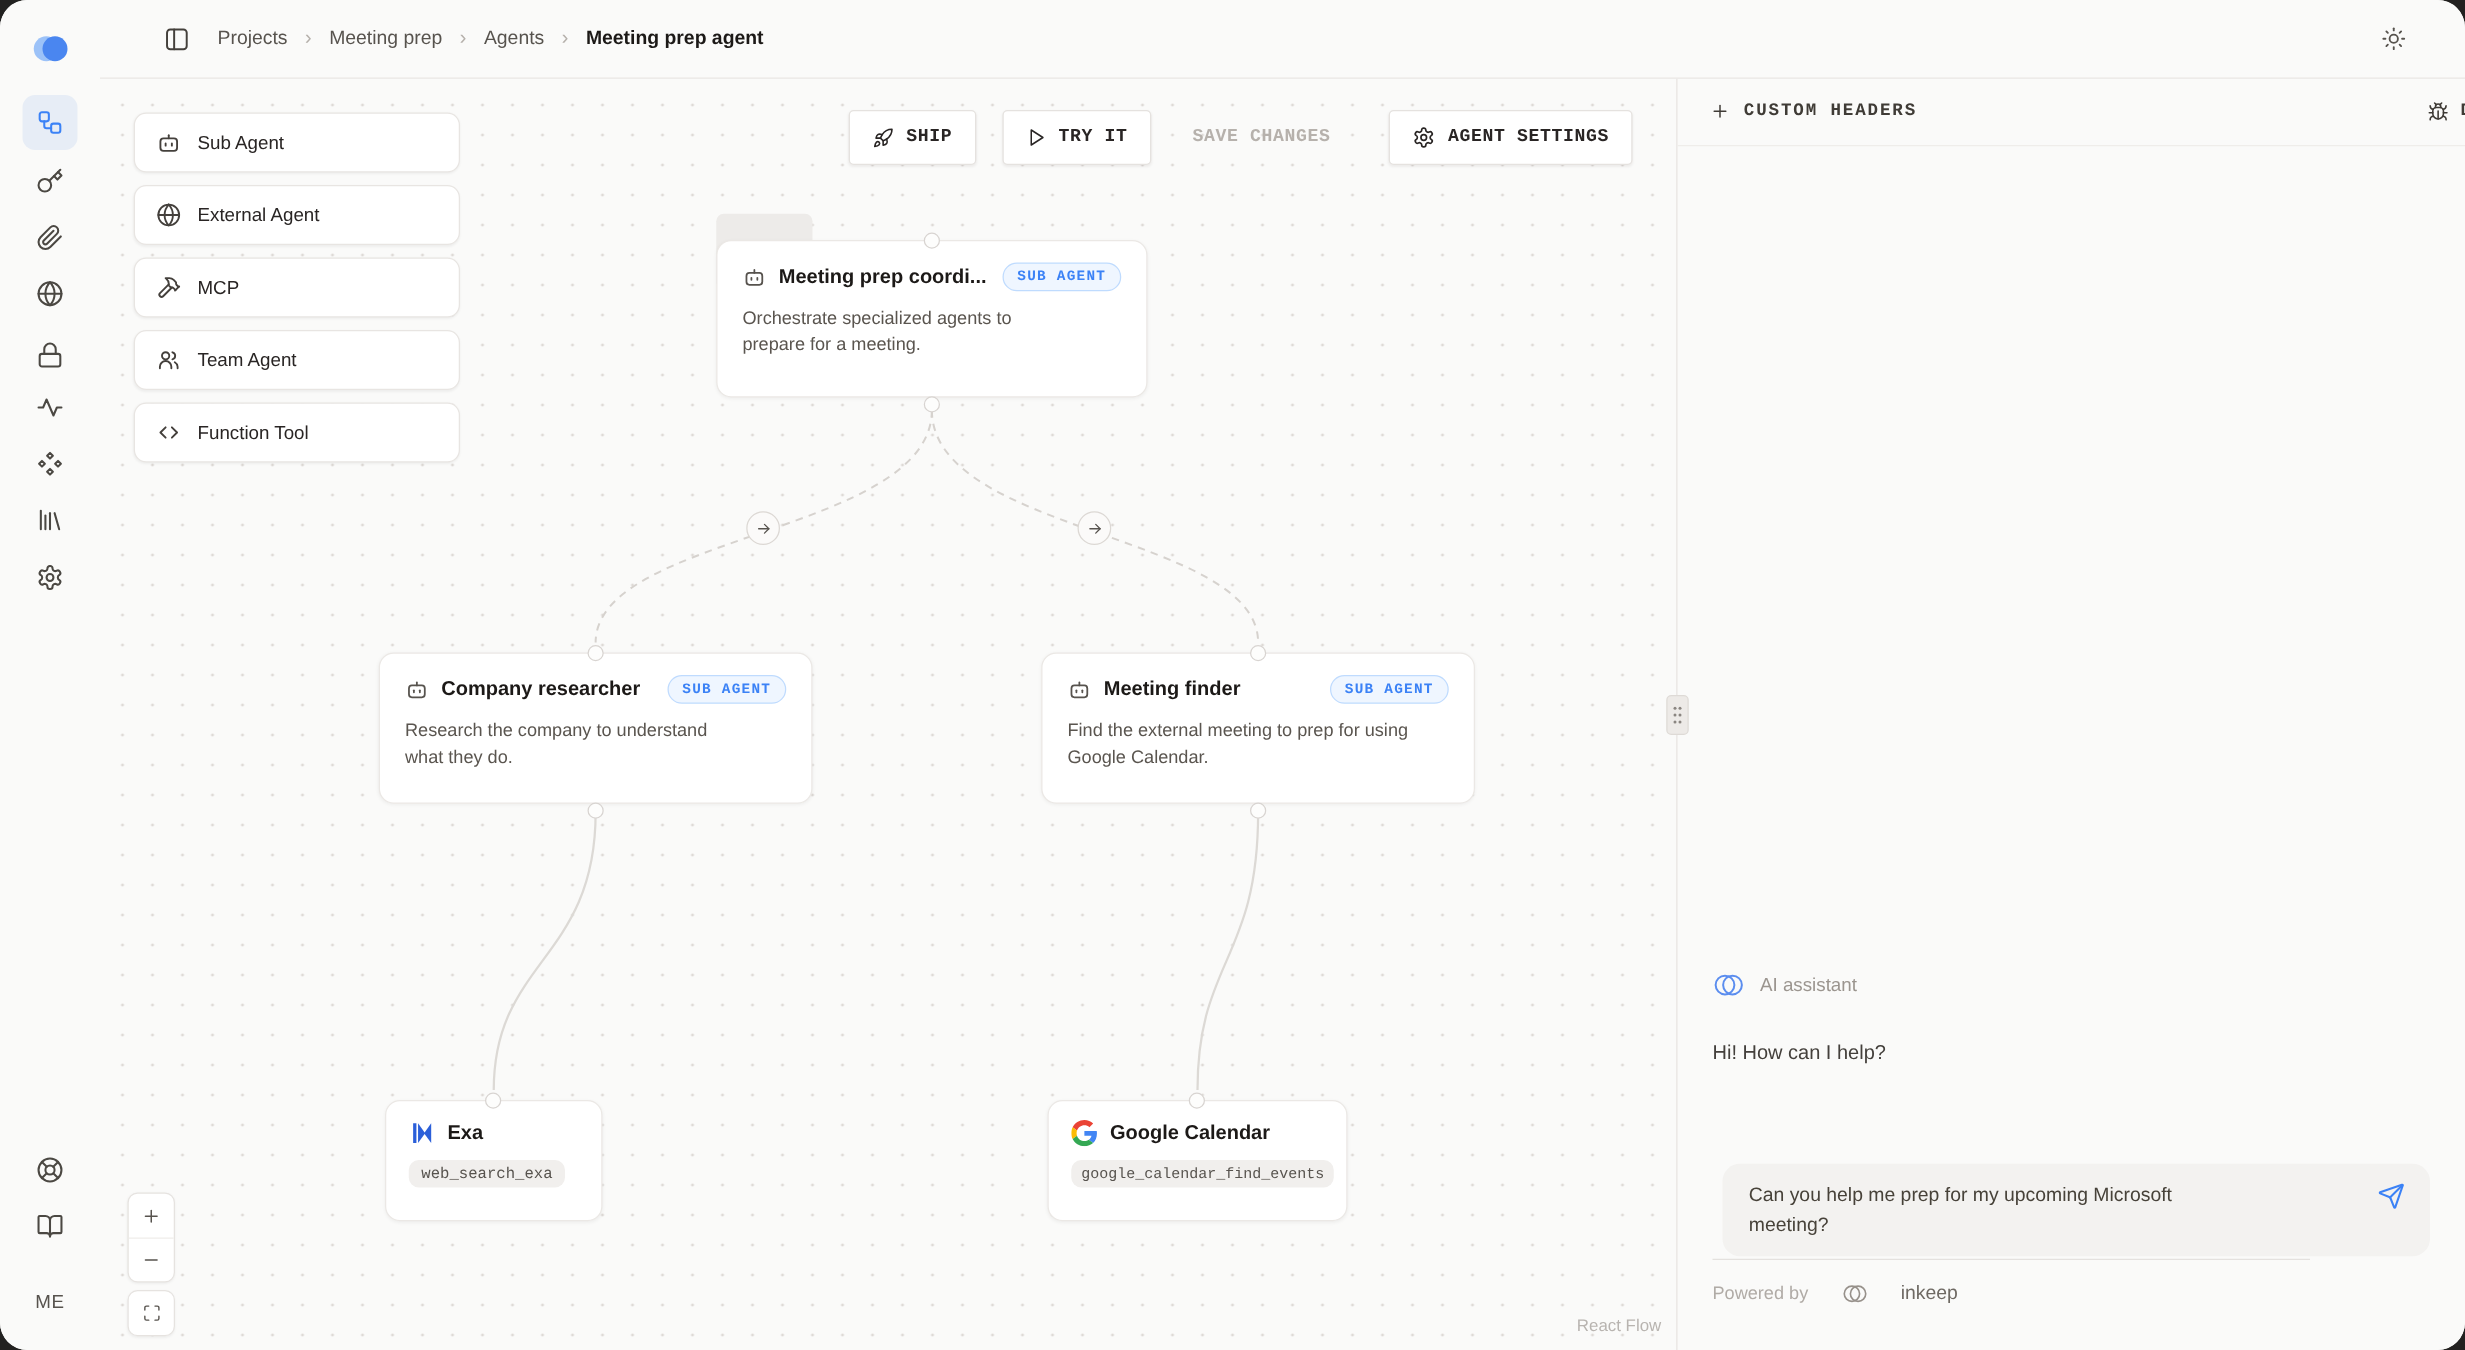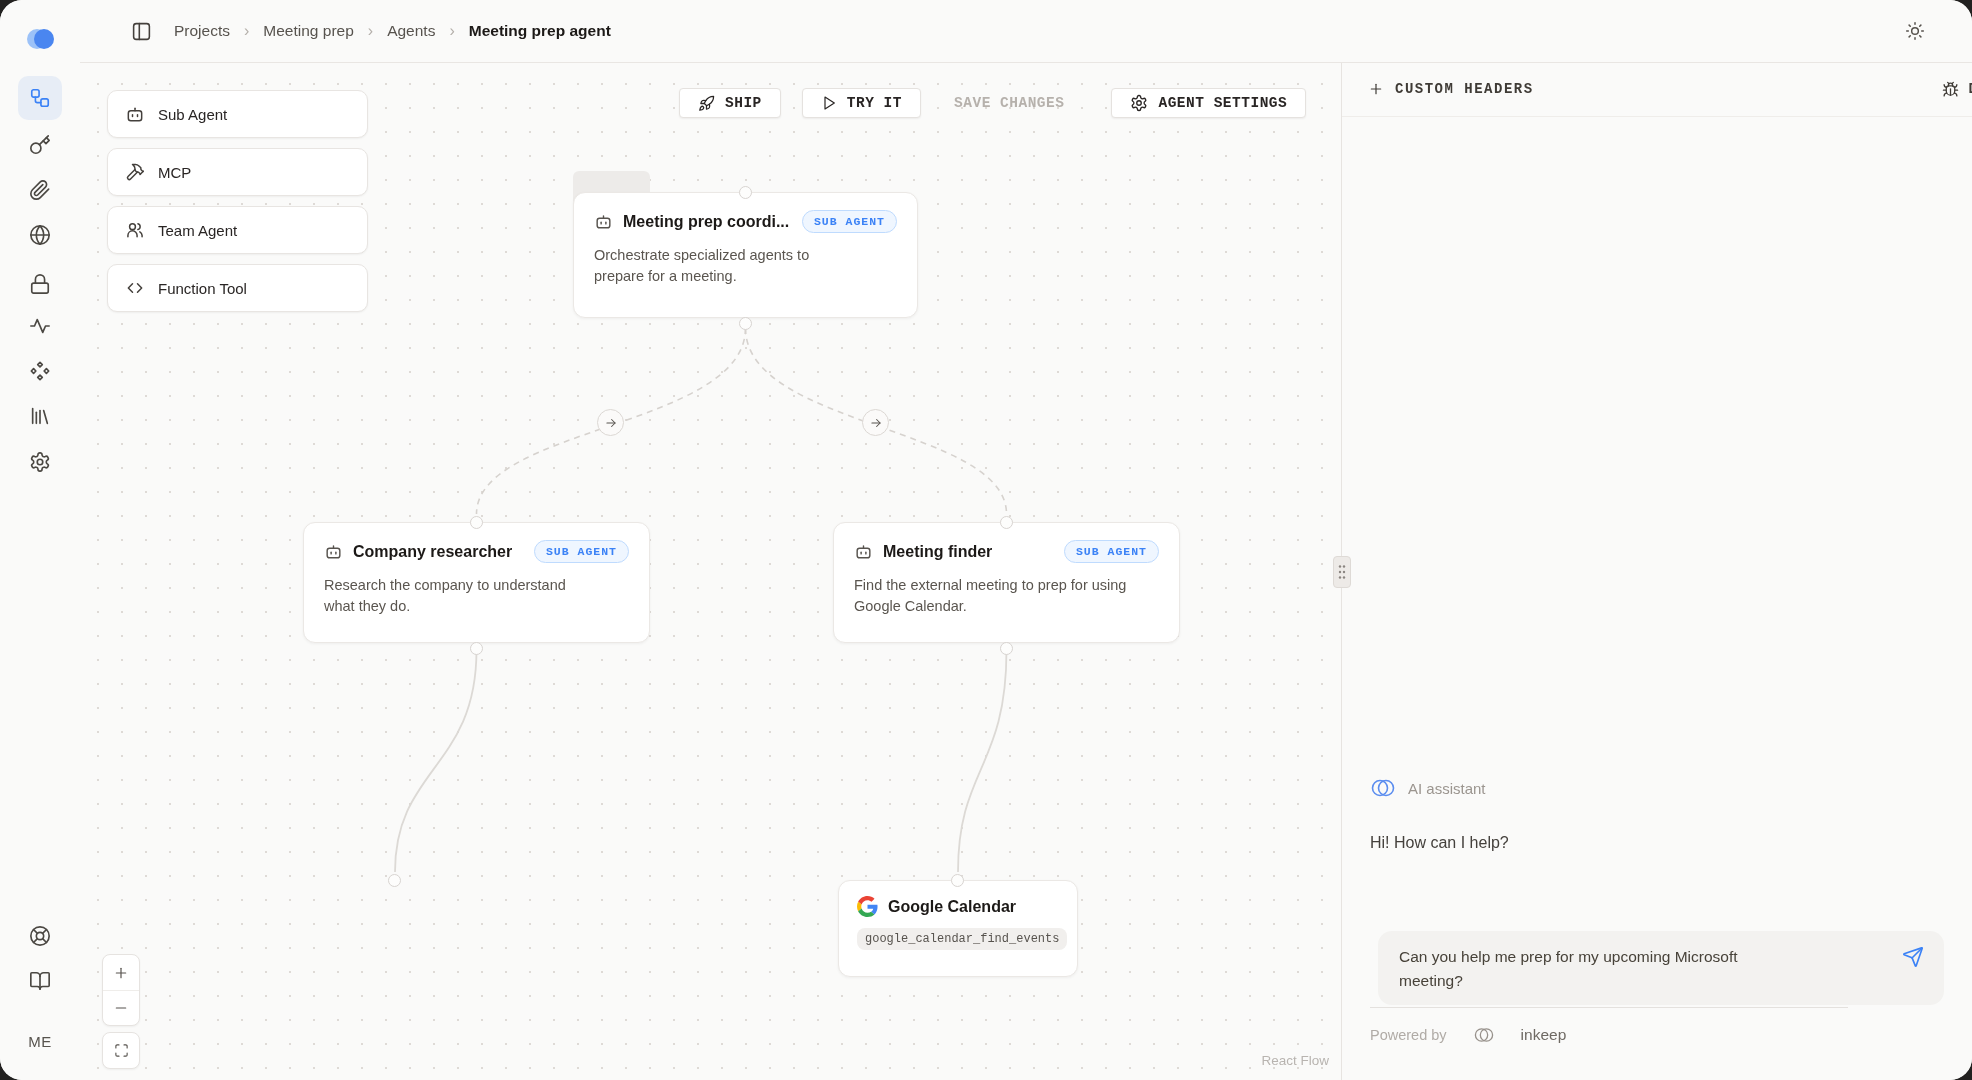--- a/index.html
+++ b/index.html
@@ -36,21 +36,21 @@
 
   
   .palette{position:absolute;left:27px;top:28px;display:flex;flex-direction:column;gap:10px;z-index:5;}
   .pbtn{width:261px;height:48px;box-sizing:border-box;background:#fff;border:1px solid #e8e5e2;border-radius:10px;
         box-shadow:0 1px 2px rgba(28,25,23,.05);display:flex;align-items:center;gap:13px;padding:0 17px;
         font-family:"Liberation Sans",sans-serif;font-size:15px;color:#292524;cursor:grab;}
   .pbtn .ic{color:#44403c;}
 
   
   .toolbar{position:absolute;left:599px;top:26px;display:flex;align-items:center;z-index:6;}
-  .tbtn{height:30px;box-sizing:border-box;display:inline-flex;align-items:center;gap:10px;padding:0 18px;
+  .tbtn{height:44px;box-sizing:border-box;display:inline-flex;align-items:center;gap:10px;padding:0 18px;
         background:#fff;border:1px solid #e5e2df;border-radius:4px;box-shadow:0 1px 2px rgba(28,25,23,.06);
         font-family:"Liberation Mono","DejaVu Sans Mono",monospace;font-size:14.5px;font-weight:700;letter-spacing:.5px;
         color:#292524;cursor:pointer;}
   .tbtn.ghost{background:transparent;border-color:transparent;box-shadow:none;color:#b6b1ac;cursor:default;}
 
   
   .node{position:absolute;background:#fff;border:1px solid #ebe8e5;border-radius:12px;
         box-shadow:0 1px 3px rgba(28,25,23,.05);box-sizing:border-box;z-index:4;}
   .agent-node{padding:17px 20px 18px 20px;}
   .node-head{display:flex;align-items:center;gap:10px;}
@@ -239,20 +239,28 @@
         <svg class="ic" width="20" height="20" viewBox="0 0 24 24">
             <path d="M12 8V5"></path>
             <rect x="4" y="8" width="16" height="12" rx="3"></rect>
             <path d="M9 13v2"></path>
             <path d="M15 13v2"></path>
           </svg>
         <span>Sub Agent</span>
       </button>
       <button class="pbtn">
         <svg class="ic" width="20" height="20" viewBox="0 0 24 24">
+            <circle cx="12" cy="12" r="10"></circle>
+            <path d="M12 2a14.5 14.5 0 0 0 0 20 14.5 14.5 0 0 0 0-20"></path>
+            <path d="M2 12h20"></path>
+          </svg>
+        <span>External Agent</span>
+      </button>
+      <button class="pbtn">
+        <svg class="ic" width="20" height="20" viewBox="0 0 24 24">
             <path d="m15 12-8.373 8.373a1 1 0 1 1-3-3L12 9"></path>
             <path d="m18 15 4-4"></path>
             <path d="m21.5 11.5-1.914-1.914A2 2 0 0 1 19 8.172V7l-2.26-2.26a6 6 0 0 0-4.202-1.756L9 2.96l.92.82A6.18 6.18 0 0 1 12 8.4V10l2 2h1.172a2 2 0 0 1 1.414.586L18.5 14.5"></path>
           </svg>
         <span>MCP</span>
       </button>
       <button class="pbtn">
         <svg class="ic" width="20" height="20" viewBox="0 0 24 24">
             <circle cx="9" cy="8" r="3.5"></circle>
             <path d="M3.5 20v-1.5a5.5 5.5 0 0 1 11 0V20"></path>
@@ -335,20 +343,31 @@
             <rect x="4" y="8" width="16" height="12" rx="3"></rect>
             <path d="M9 13v2"></path>
             <path d="M15 13v2"></path>
           </svg>
         <span class="node-title">Meeting finder</span>
         <span class="badge">SUB AGENT</span>
       </div>
       <div class="node-desc" style="width:278px">Find the external meeting to prep for using Google Calendar.</div>
     </section>
 
+    <section class="node tool-node" style="left:228px;top:818px;width:174px;height:97px;">
+      <div class="node-head">
+        <svg width="21" height="21" viewBox="0 0 24 24">
+            <path fill="#2b5fd9" d="M4 3h3v18H4z"></path>
+            <path fill="#2b5fd9" d="M8.5 3 15 12l-6.5 9V3z"></path>
+            <path fill="#2b5fd9" d="M20.5 3 14 12l6.5 9V3z"></path>
+          </svg>
+        <span class="node-title">Exa</span>
+      </div>
+      <span class="tool-tag">web_search_exa</span>
+    </section>
 
     <section class="node tool-node" style="left:758px;top:818px;width:240px;height:97px;">
       <div class="node-head">
         <svg width="21" height="21" viewBox="0 0 48 48">
             <path fill="#EA4335" d="M24 9.5c3.54 0 6.71 1.22 9.21 3.6l6.85-6.85C35.9 2.38 30.47 0 24 0 14.62 0 6.51 5.38 2.56 13.22l7.98 6.19C12.43 13.72 17.74 9.5 24 9.5z"></path>
             <path fill="#4285F4" d="M46.98 24.55c0-1.57-.15-3.09-.38-4.55H24v9.02h12.94c-.58 2.96-2.26 5.48-4.78 7.18l7.73 6c4.51-4.18 7.09-10.36 7.09-17.65z"></path>
             <path fill="#FBBC05" d="M10.53 28.59c-.48-1.45-.76-2.99-.76-4.59s.27-3.14.76-4.59l-7.98-6.19C.92 16.46 0 20.12 0 24c0 3.88.92 7.54 2.56 10.78l7.97-6.19z"></path>
             <path fill="#34A853" d="M24 48c6.48 0 11.93-2.13 15.89-5.81l-7.73-6c-2.15 1.45-4.92 2.3-8.16 2.3-6.26 0-11.57-4.22-13.47-9.91l-7.98 6.19C6.51 42.62 14.62 48 24 48z"></path>
           </svg>
         <span class="node-title">Google Calendar</span>

